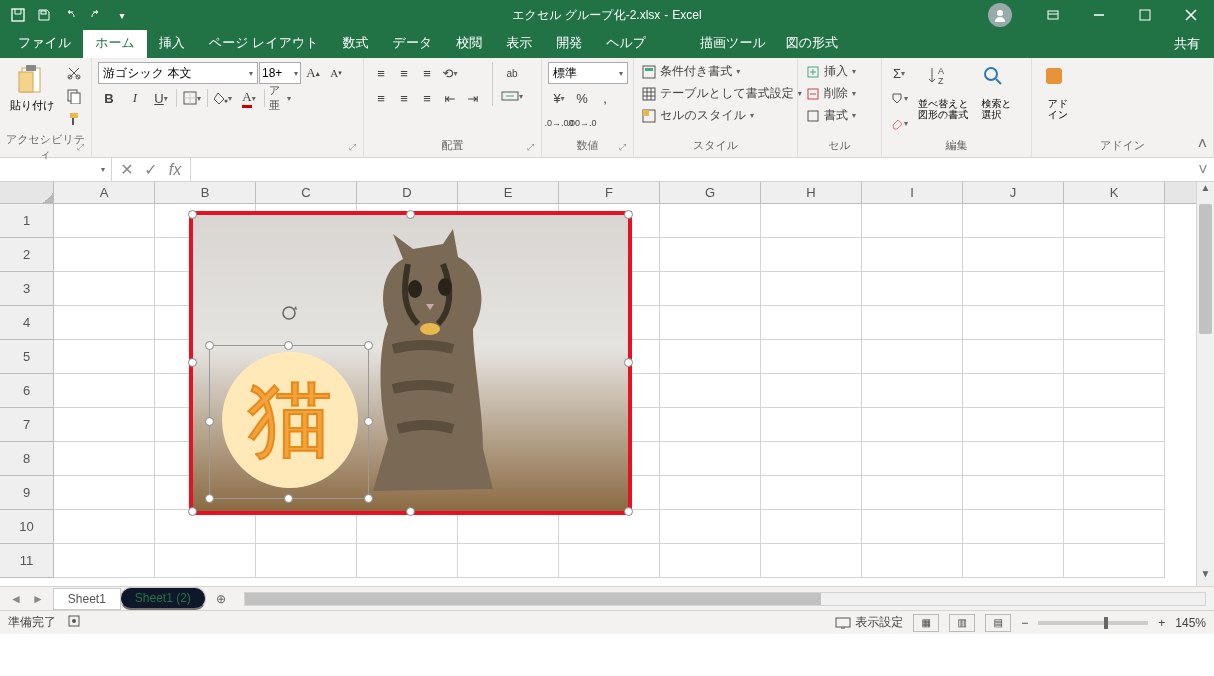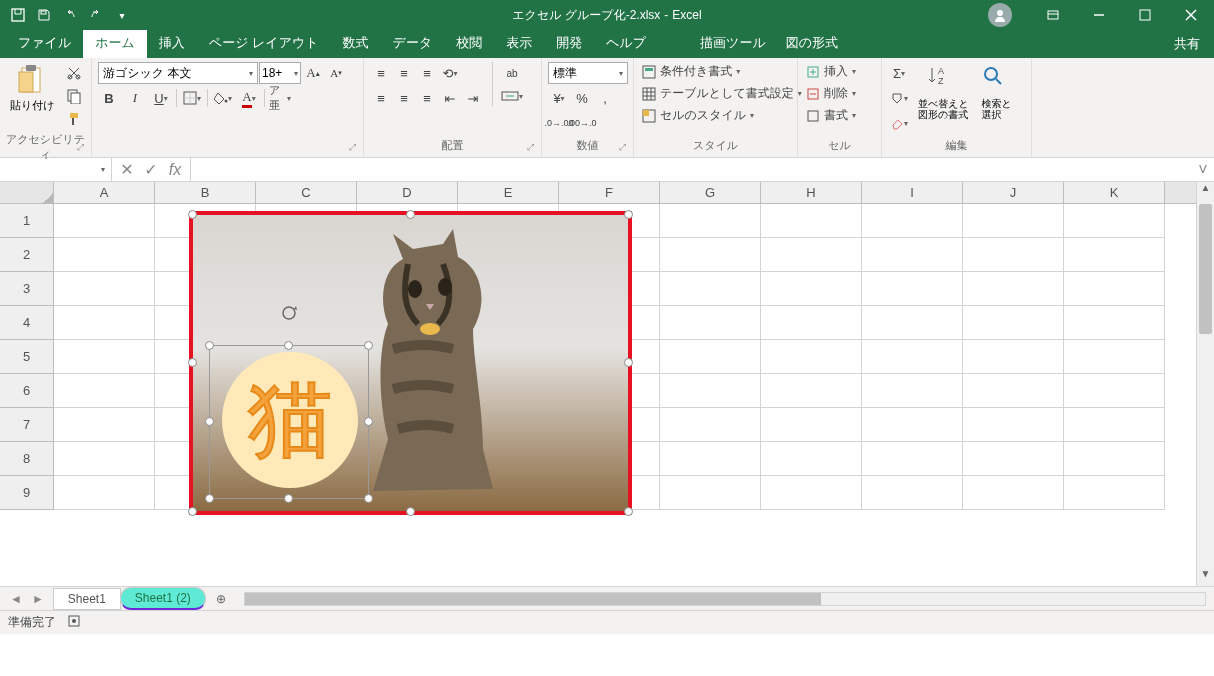--- a/index.html
+++ b/index.html
@@ -71,21 +71,21 @@
 .rot { position: absolute; top: -42px; left: 50%; transform: translateX(-50%); color: #666; }
 .shape2 { position: absolute; left: 16px; top: 130px; width: 160px; height: 154px; border: 1px solid #999; }
 .circle { position: absolute; left: 12px; top: 6px; width: 136px; height: 136px; border-radius: 50%; background: #ffe9b8; display: flex; align-items: center; justify-content: center; }
 .circle span { font-size: 84px; font-weight: 500; color: #f4a23c; -webkit-text-stroke: 2px #e88a1a; font-family: "Yu Gothic", sans-serif; }
 
 
 .sheetbar { height: 24px; background: #f3f2f1; border-top: 1px solid #d4d4d4; display: flex; align-items: center; font-size: 12px; }
 .sheetnav { display: flex; gap: 2px; padding: 0 6px; color: #888; }
 .sheetnav span { cursor: pointer; padding: 0 4px; }
 .sheet-tab { padding: 3px 14px; border: 1px solid #ccc; background: #fff; cursor: pointer; color: #555; margin-left: -1px; }
-.sheet-tab.active { border-bottom: 2px solid #6d28d9; color: #217346; background: #5eead4; border-radius: 11px; }
+.sheet-tab.active { border-bottom: 2px solid #737373; color: #217346; background: #0f172a; border-radius: 11px; }
 .newsheet { padding: 0 10px; cursor: pointer; color: #666; }
 .hscroll { flex: 1; margin: 0 8px; height: 14px; background: #f0f0f0; border: 1px solid #d4d4d4; position: relative; }
 .hscroll .thumb { position: absolute; left: 0; top: 0; bottom: 0; width: 60%; background: #c1c1c1; }
 
 
 .status { height: 24px; background: #f3f2f1; border-top: 1px solid #d4d4d4; display: flex; align-items: center; font-size: 12px; color: #444; padding: 0 8px; gap: 12px; }
 .status .right { margin-left: auto; display: flex; align-items: center; gap: 10px; }
 .viewbtn { width: 26px; height: 18px; border: 1px solid #bbb; cursor: pointer; display: flex; align-items: center; justify-content: center; font-size: 10px; }
 .slider { width: 110px; height: 4px; background: #ccc; position: relative; }
 .slider .sthumb { position: absolute; left: 60%; top: -4px; width: 4px; height: 12px; background: #666; }
@@ -409,20 +409,33 @@
             <circle cx="10" cy="10" r="6" fill="none" stroke="#2a7ab8" stroke-width="2"></circle>
             <path d="M15 15l5 5" stroke="#2a7ab8" stroke-width="2"></path>
           </svg>
         <span style="white-space:pre-line;line-height:1.1">検索と
 選択</span>
       </div>
     </div>
     <div class="label">編集</div>
   </div>
 
+  <div class="group" style="flex:1">
+    <div class="body">
+      <div class="bigbtn" style="font-size:10px">
+        <svg width="24" height="24">
+            <rect x="4" y="4" width="16" height="16" rx="3" fill="#e8923a"></rect>
+          </svg>
+        <span style="white-space:pre-line;line-height:1.1">アド
+イン</span>
+      </div>
+    </div>
+    <div class="label">アドイン</div>
+    <div class="collapse">˄</div>
+  </div>
 </div>
 
 <div class="fxrow">
   <div class="namebox">
       <span></span>
       <span class="dd">▾</span>
     </div>
   <div class="fxbtns">
     <div class="fxbtn">✕</div>
     <div class="fxbtn">✓</div>
@@ -555,20 +568,48 @@
         <div class="cell" style="width: 101px;"></div>
         <div class="cell" style="width: 101px;"></div>
         <div class="cell" style="width: 101px;"></div>
         <div class="cell" style="width: 101px;"></div>
         <div class="cell" style="width: 101px;"></div>
         <div class="cell" style="width: 101px;"></div>
         <div class="cell" style="width: 101px;"></div>
       </div>
       <div class="gridrow">
         <div class="rowhdr">9</div>
+        <div class="cell" style="width: 101px;"></div>
+        <div class="cell" style="width: 101px;"></div>
+        <div class="cell" style="width: 101px;"></div>
+        <div class="cell" style="width: 101px;"></div>
+        <div class="cell" style="width: 101px;"></div>
+        <div class="cell" style="width: 101px;"></div>
+        <div class="cell" style="width: 101px;"></div>
+        <div class="cell" style="width: 101px;"></div>
+        <div class="cell" style="width: 101px;"></div>
+        <div class="cell" style="width: 101px;"></div>
+        <div class="cell" style="width: 101px;"></div>
+      </div>
+      <div class="gridrow">
+        <div class="rowhdr">10</div>
+        <div class="cell" style="width: 101px;"></div>
+        <div class="cell" style="width: 101px;"></div>
+        <div class="cell" style="width: 101px;"></div>
+        <div class="cell" style="width: 101px;"></div>
+        <div class="cell" style="width: 101px;"></div>
+        <div class="cell" style="width: 101px;"></div>
+        <div class="cell" style="width: 101px;"></div>
+        <div class="cell" style="width: 101px;"></div>
+        <div class="cell" style="width: 101px;"></div>
+        <div class="cell" style="width: 101px;"></div>
+        <div class="cell" style="width: 101px;"></div>
+      </div>
+      <div class="gridrow">
+        <div class="rowhdr">11</div>
         <div class="cell" style="width: 101px;"></div>
         <div class="cell" style="width: 101px;"></div>
         <div class="cell" style="width: 101px;"></div>
         <div class="cell" style="width: 101px;"></div>
         <div class="cell" style="width: 101px;"></div>
         <div class="cell" style="width: 101px;"></div>
         <div class="cell" style="width: 101px;"></div>
         <div class="cell" style="width: 101px;"></div>
         <div class="cell" style="width: 101px;"></div>
         <div class="cell" style="width: 101px;"></div>
@@ -637,13 +678,31 @@
       <div class="thumb"></div>
     </div>
 </div>
 
 <div class="status">
   <span>準備完了</span>
   <span><svg width="12" height="12">
         <rect x="1" y="1" width="10" height="10" fill="none" stroke="#555"></rect>
         <circle cx="6" cy="6" r="2" fill="#555"></circle>
       </svg></span>
+  <div class="right">
+    <span style="display:flex;align-items:center;gap:4px">
+        <svg width="16" height="12">
+          <rect x="1" y="1" width="14" height="9" fill="none" stroke="#555"></rect>
+          <path d="M6 11h4" stroke="#555"></path>
+        </svg>
+        <span>表示設定</span>
+      </span>
+    <div class="viewbtn">▦</div>
+    <div class="viewbtn">▥</div>
+    <div class="viewbtn">▤</div>
+    <span>−</span>
+    <div class="slider">
+        <div class="sthumb"></div>
+      </div>
+    <span>+</span>
+    <span>145%</span>
+  </div>
 </div>
 
 </body></html>

